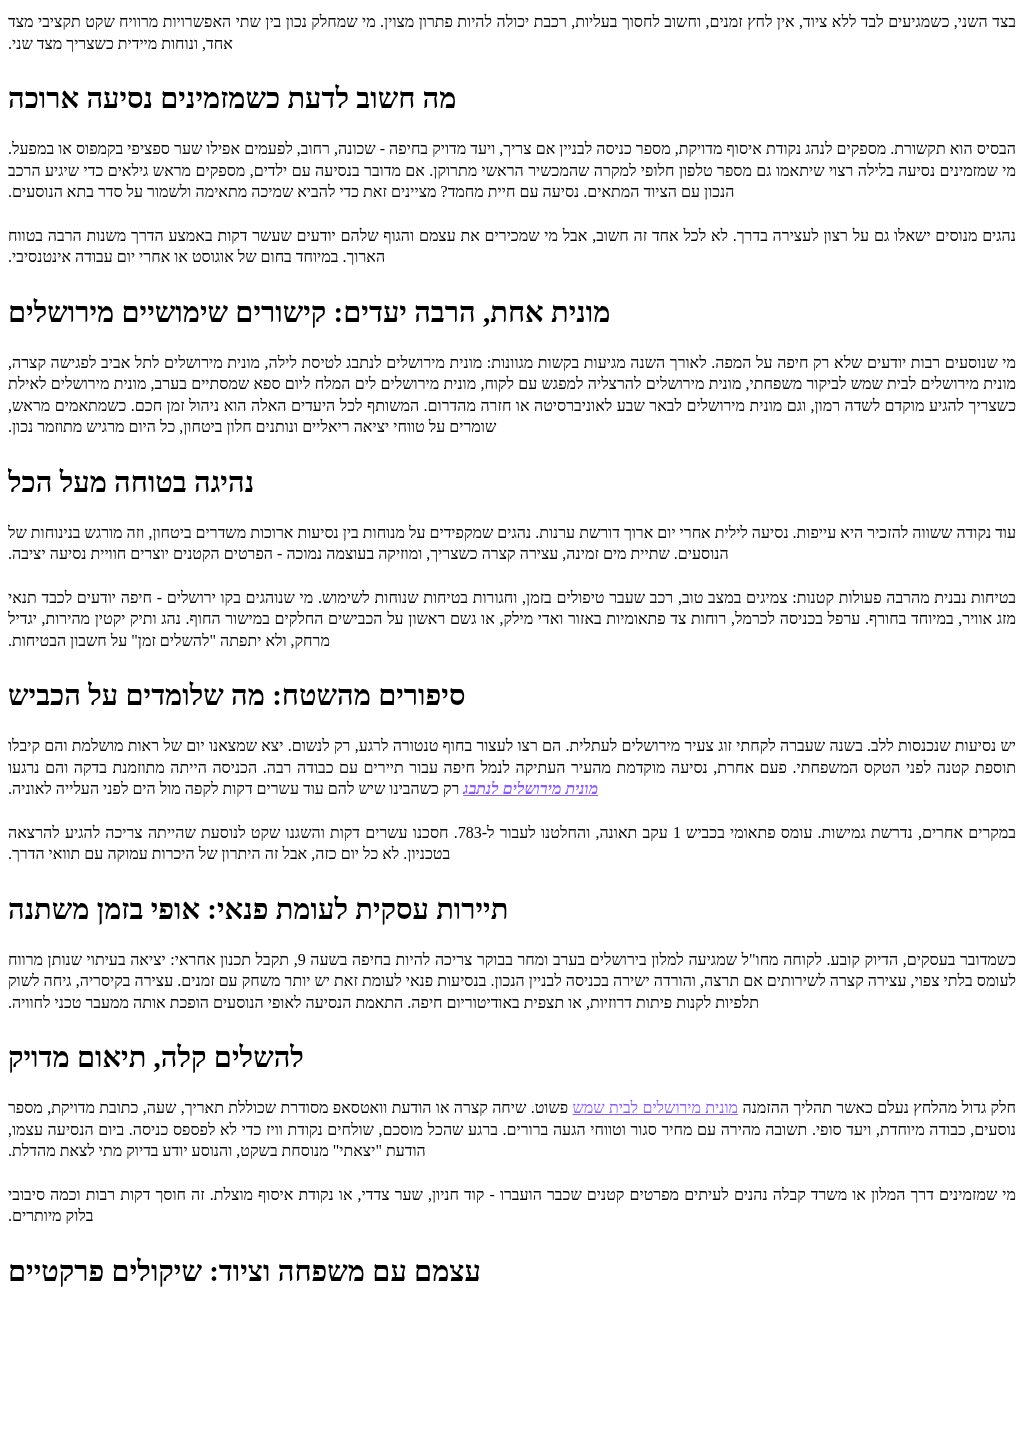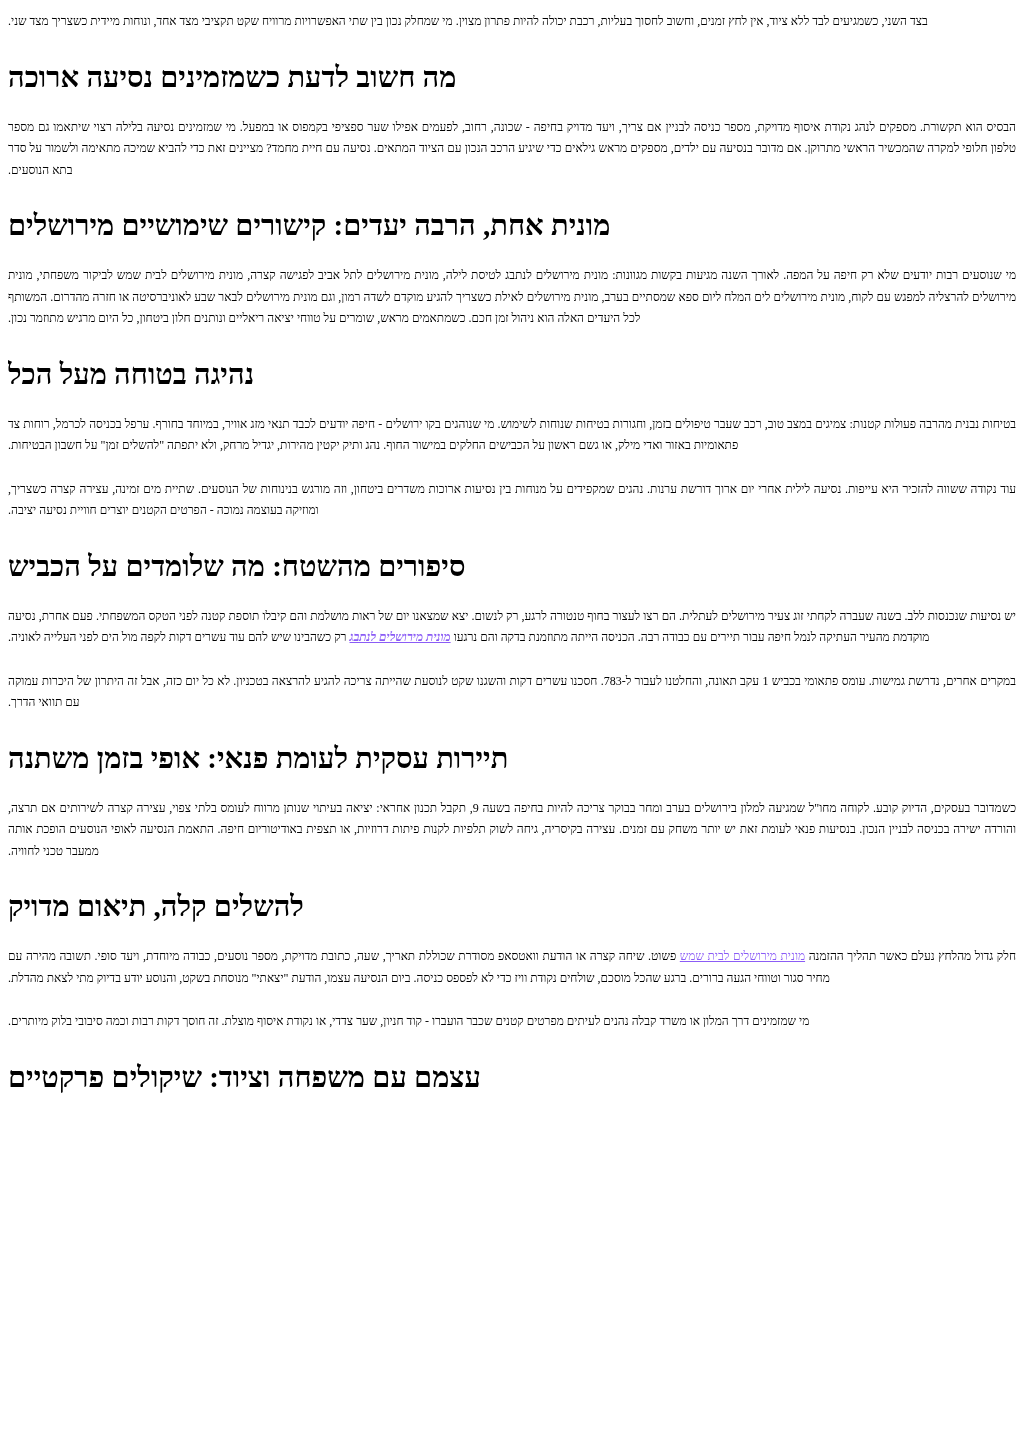--- a/index.html
+++ b/index.html
@@ -11,21 +11,21 @@
     padding-top: 3px;
     width: 1008px;
     font-family: "Liberation Serif", "DejaVu Serif", serif;
   }
   main {
     direction: rtl;
     text-align: justify;
     text-align-last: left;
   }
   p.para {
-    font-size: 12px;
+    font-size: 16px;
     line-height: 21.5px;
     margin: 0 0 22px 0;
   }
   h2.sec-heading {
     font-size: 29px;
     line-height: 32px;
     font-weight: bold;
     margin: 28px 0 24px 0;
     text-align: right;
   }
@@ -43,30 +43,31 @@
 <body>
 
 <main>
 
   <p class="para">בצד השני, כשמגיעים לבד ללא ציוד, אין לחץ זמנים, וחשוב לחסוך בעליות, רכבת יכולה להיות פתרון מצוין. מי שמחלק נכון בין שתי האפשרויות מרוויח שקט תקציבי מצד אחד, ונוחות מיידית כשצריך מצד שני.</p>
 
   <h2 class="sec-heading">מה חשוב לדעת כשמזמינים נסיעה ארוכה</h2>
 
   <p class="para">הבסיס הוא תקשורת. מספקים לנהג נקודת איסוף מדויקת, מספר כניסה לבניין אם צריך, ויעד מדויק בחיפה - שכונה, רחוב, לפעמים אפילו שער ספציפי בקמפוס או במפעל. מי שמזמינים נסיעה בלילה רצוי שיתאמו גם מספר טלפון חלופי למקרה שהמכשיר הראשי מתרוקן. אם מדובר בנסיעה עם ילדים, מספקים מראש גילאים כדי שיגיע הרכב הנכון עם הציוד המתאים. נסיעה עם חיית מחמד? מציינים זאת כדי להביא שמיכה מתאימה ולשמור על סדר בתא הנוסעים.</p>
 
+  <p class="para">נהגים מנוסים ישאלו גם על רצון לעצירה בדרך. לא לכל אחד זה חשוב, אבל מי שמכירים את עצמם והגוף שלהם יודעים שעשר דקות באמצע הדרך משנות הרבה בטווח הארוך. במיוחד בחום של אוגוסט או אחרי יום עבודה אינטנסיבי.</p>
 
   <h2 class="sec-heading">מונית אחת, הרבה יעדים: קישורים שימושיים מירושלים</h2>
 
   <p class="para">מי שנוסעים רבות יודעים שלא רק חיפה על המפה. לאורך השנה מגיעות בקשות מגוונות: מונית מירושלים לנתבג לטיסת לילה, מונית מירושלים לתל אביב לפגישה קצרה, מונית מירושלים לבית שמש לביקור משפחתי, מונית מירושלים להרצליה למפגש עם לקוח, מונית מירושלים לים המלח ליום ספא שמסתיים בערב, מונית מירושלים לאילת כשצריך להגיע מוקדם לשדה רמון, וגם מונית מירושלים לבאר שבע לאוניברסיטה או חזרה מהדרום. המשותף לכל היעדים האלה הוא ניהול זמן חכם. כשמתאמים מראש, שומרים על טווחי יציאה ריאליים ונותנים חלון ביטחון, כל היום מרגיש מתוזמר נכון.</p>
 
   <h2 class="sec-heading">נהיגה בטוחה מעל הכל</h2>
 
+  <p class="para">עוד נקודה ששווה להזכיר היא עייפות. נסיעה לילית אחרי יום ארוך דורשת ערנות. נהגים שמקפידים על מנוחות בין נסיעות ארוכות משדרים ביטחון, וזה מורגש בנינוחות של הנוסעים. שתיית מים זמינה, עצירה קצרה כשצריך, ומוזיקה בעוצמה נמוכה - הפרטים הקטנים יוצרים חוויית נסיעה יציבה.</p>
+
   <p class="para">בטיחות נבנית מהרבה פעולות קטנות: צמיגים במצב טוב, רכב שעבר טיפולים בזמן, וחגורות בטיחות שנוחות לשימוש. מי שנוהגים בקו ירושלים - חיפה יודעים לכבד תנאי מזג אוויר, במיוחד בחורף. ערפל בכניסה לכרמל, רוחות צד פתאומיות באזור ואדי מילק, או גשם ראשון על הכבישים החלקים במישור החוף. נהג ותיק יקטין מהירות, יגדיל מרחק, ולא יתפתה "להשלים זמן" על חשבון הבטיחות.</p>
-
-  <p class="para">עוד נקודה ששווה להזכיר היא עייפות. נסיעה לילית אחרי יום ארוך דורשת ערנות. נהגים שמקפידים על מנוחות בין נסיעות ארוכות משדרים ביטחון, וזה מורגש בנינוחות של הנוסעים. שתיית מים זמינה, עצירה קצרה כשצריך, ומוזיקה בעוצמה נמוכה - הפרטים הקטנים יוצרים חוויית נסיעה יציבה.</p>
 
   <h2 class="sec-heading">סיפורים מהשטח: מה שלומדים על הכביש</h2>
 
   <p class="para">
     <span>יש נסיעות שנכנסות ללב. בשנה שעברה לקחתי זוג צעיר מירושלים לעתלית. הם רצו לעצור בחוף טנטורה לרגע, רק לנשום. יצא שמצאנו יום של ראות מושלמת והם קיבלו תוספת קטנה לפני הטקס המשפחתי. פעם אחרת, נסיעה מוקדמת מהעיר העתיקה לנמל חיפה עבור תיירים עם כבודה רבה. הכניסה הייתה מתוזמנת בדקה והם נרגעו </span><a class="inline-link strong">מונית מירושלים לנתבג</a><span> רק כשהבינו שיש להם עוד עשרים דקות לקפה מול הים לפני העלייה לאוניה.</span>
   </p>
 
   <p class="para">במקרים אחרים, נדרשת גמישות. עומס פתאומי בכביש 1 עקב תאונה, והחלטנו לעבור ל-783. חסכנו עשרים דקות והשגנו שקט לנוסעת שהייתה צריכה להגיע להרצאה בטכניון. לא כל יום כזה, אבל זה היתרון של היכרות עמוקה עם תוואי הדרך.</p>
 
   <h2 class="sec-heading">תיירות עסקית לעומת פנאי: אופי בזמן משתנה</h2>

